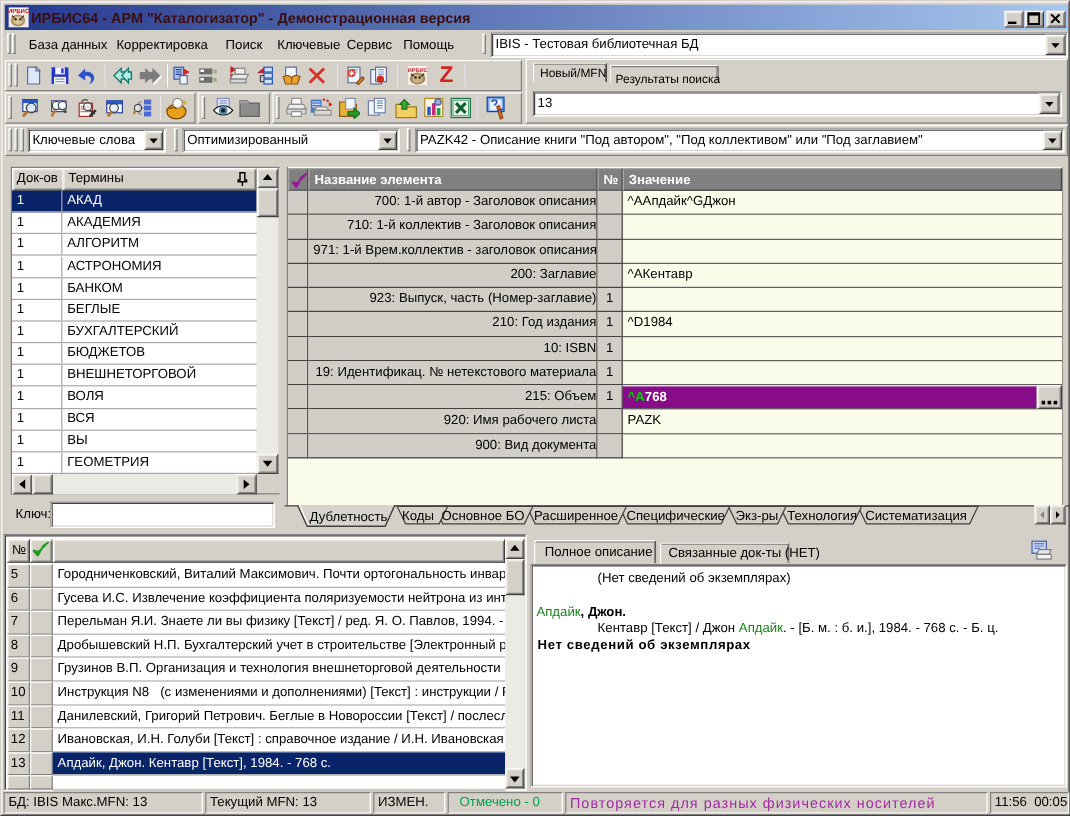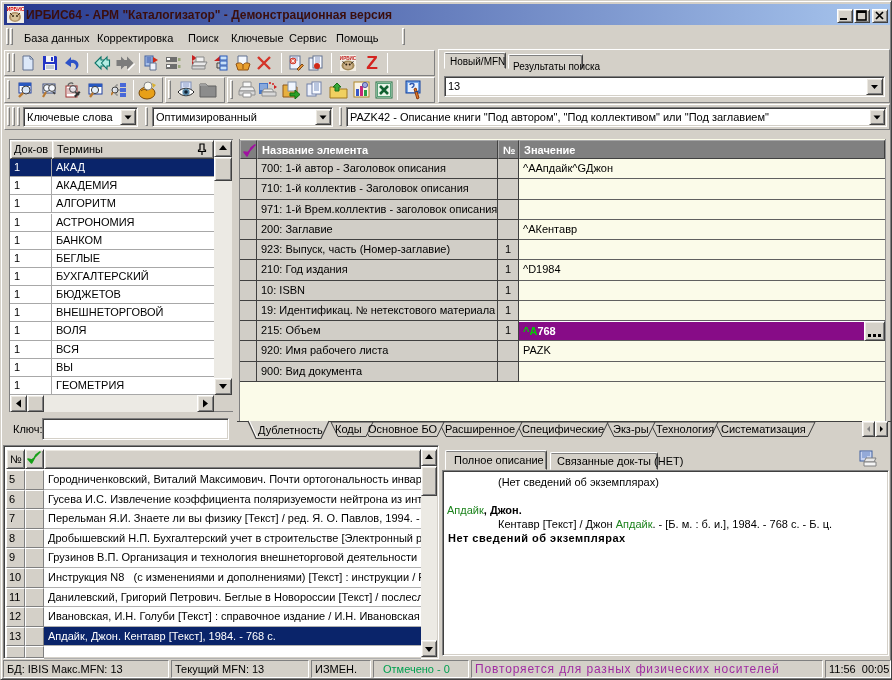--- a/index.html
+++ b/index.html
@@ -26,21 +26,21 @@
 .sp { position:absolute; top:659px; height:18px; border:1px solid; border-color:#808080 #fff #fff #808080; padding:2px 3px; font-size:11px; white-space:nowrap; overflow:hidden; }
 
 .trow { position:absolute; left:9px; width:204px; height:18.15px; border-bottom:1px solid #a8a8a8; }
 .trow .c1 { position:absolute; left:4px; top:2px; }
 .trow .c2 { position:absolute; left:46px; top:2px; }
 #terms .trow::before { content:""; position:absolute; left:41px; top:0; bottom:0; width:1px; background:#a8a8a8; }
 
 .ghead { height:19px; background:#808080; color:#fff; font-weight:bold; border:1px solid; border-color:#a8a8a8 #404040 #404040 #a8a8a8; }
 .grow { position:absolute; left:239px; height:20.27px; }
 .grow .lab { position:absolute; left:0; top:0; width:17px; height:100%; background:#d1cec7; border-right:1px solid #404040; border-bottom:1px solid #404040; }
-.grow .nam { position:absolute; left:17px; top:0; width:241px; height:100%; background:#d1cec7; border-right:1px solid #404040; border-bottom:1px solid #404040; padding:3px 0 0 4px; white-space:nowrap; overflow:hidden; }
+.grow .nam { position:absolute; left:17px; top:0; width:241px; height:100%; background:#d1cec7; border-right:1px solid #404040; border-bottom:1px solid #404040; padding:3px 0 0 4px; white-space:nowrap; overflow:hidden;text-align:right; }
 .grow .num { position:absolute; left:258px; top:0; width:21px; height:100%; background:#d1cec7; border-right:1px solid #404040; border-bottom:1px solid #404040; padding:3px 0 0 7px; }
 .grow .val { position:absolute; left:279px; top:0; width:366px; height:100%; border-bottom:1px solid #606060; padding:3px 0 0 4px; white-space:nowrap; }
 
 .lrow { position:absolute; left:5px; width:415px; height:19.6px; }
 .lrow .n { position:absolute; left:0; top:0; width:19px; height:100%; background:#d4d0c8; border:1px solid; border-color:#fff #808080 #808080 #fff; padding:2px 0 0 2px; }
 .lrow .ck { position:absolute; left:19px; top:0; width:19px; height:100%; background:#d4d0c8; border:1px solid; border-color:#fff #808080 #808080 #fff; }
 .lrow .tx { position:absolute; left:38px; top:0; width:377px; height:100%; border-bottom:1px solid #b0b0b0; padding:3px 0 0 4px; white-space:nowrap; overflow:hidden; }
 </style></head>
 <body>
 <div id="win">
@@ -70,20 +70,26 @@
 <div id="menubar" class="abs">
   <div class="abs" style="left:2px;top:2px;width:3px;height:17px;border:1px solid;border-color:#fff #808080 #808080 #fff"></div>
   <div class="abs" style="left:6px;top:2px;width:3px;height:17px;border:1px solid;border-color:#fff #808080 #808080 #fff"></div>
   <div class="menuitem" style="left:20px">База данных</div>
   <div class="menuitem" style="left:93px">Корректировка</div>
   <div class="menuitem" style="left:184px">Поиск</div>
   <div class="menuitem" style="left:227px">Ключевые</div>
   <div class="menuitem" style="left:285px">Сервис</div>
   <div class="menuitem" style="left:332px">Помощь</div>
   <div class="abs" style="left:398px;top:2px;width:3px;height:17px;border:1px solid;border-color:#fff #808080 #808080 #fff"></div>
+  <div class="abs white2" style="left:405px;top:1px;width:481px;height:21px">
+    <div class="abs" style="left:3px;top:3px;font-size:11px">IBIS - Тестовая библиотечная БД</div>
+    <div class="btn abs" style="right:1px;top:1px;width:17px;height:17px"><svg width="15" height="15" viewBox="0 0 15 15">
+            <path d="M4 6 L11 6 L7.5 10 Z" fill="#000"></path>
+          </svg></div>
+  </div>
 </div>
 <div id="toolbars" class="abs">
 
 <div class="abs raised" style="left:3px;top:49px;width:431px;height:26px"></div>
 <div class="abs" style="left:6px;top:52px;width:3px;height:19px;border:1px solid;border-color:#fff #808080 #808080 #fff"></div>
 <div class="abs" style="left:11px;top:52px;width:3px;height:19px;border:1px solid;border-color:#fff #808080 #808080 #fff"></div>
 <svg class="icon" style="left:19px;top:54px" viewBox="0 0 16 16">
         <path d="M3 1 h7 l3 3 v11 h-10 z" fill="#dce8f8" stroke="#607090"></path>
         <path d="M10 1 l3 3 h-3 z" fill="#fff" stroke="#607090"></path>
       </svg>
@@ -280,21 +286,21 @@
         <rect x="1" y="1" width="14" height="12" fill="#78a8e8" stroke="#1040a0"></rect>
         <rect x="3" y="3" width="10" height="9" fill="#e8f0fc"></rect>
         <path d="M5 5 C5 3 9 3 9 5 C9 7 7 7 7 8" stroke="#3058b0" fill="none" stroke-width="1.4"></path>
         <path d="M11 8 L14 18 L12 19 L9 9 Z" fill="#e07828" stroke="#903808"></path>
         <path d="M10 12 l4 -1" stroke="#204080"></path>
       </svg>
 </div>
 <div id="rightpanel" class="abs">
   <div class="abs raised" style="left:437px;top:48px;width:452px;height:54px;background:#d4d0c8"></div>
   <div class="abs" style="left:443px;top:51px;width:62px;height:17px;background:#d4d0c8;border:1px solid;border-color:#fff #404040 #d4d0c8 #fff;box-shadow:inset -1px 1px 0 #808080;border-radius:2px 2px 0 0;z-index:3;font-size:10px;padding:3px 0 0 5px;white-space:nowrap">Новый/MFN</div>
-  <div class="abs" style="left:507px;top:53px;width:75px;height:15px;background:#d4d0c8;border:1px solid;border-color:#fff #404040 #d4d0c8 #fff;box-shadow:inset -1px 1px 0 #808080;border-radius:2px 2px 0 0;padding:6px 0 0 4px;white-space:nowrap;font-size:10px">Результаты поиска</div>
+  <div class="abs" style="left:507px;top:53px;width:91px;height:15px;background:#d4d0c8;border:1px solid;border-color:#fff #404040 #d4d0c8 #fff;box-shadow:inset -1px 1px 0 #808080;border-radius:2px 2px 0 0;padding:6px 0 0 4px;white-space:nowrap;font-size:10px">Результаты поиска</div>
 
   <div class="abs white2" style="left:443px;top:75px;width:441px;height:21px">
     <div class="abs" style="left:3px;top:3px">13</div>
     <div class="btn abs" style="right:1px;top:1px;width:17px;height:17px"><svg width="15" height="15" viewBox="0 0 15 15">
             <path d="M4 6 L11 6 L7.5 10 Z" fill="#000"></path>
           </svg></div>
   </div>
 </div>
 <div id="comborow" class="abs">
   <div class="abs raised" style="left:3px;top:103px;width:886px;height:26px"></div>

